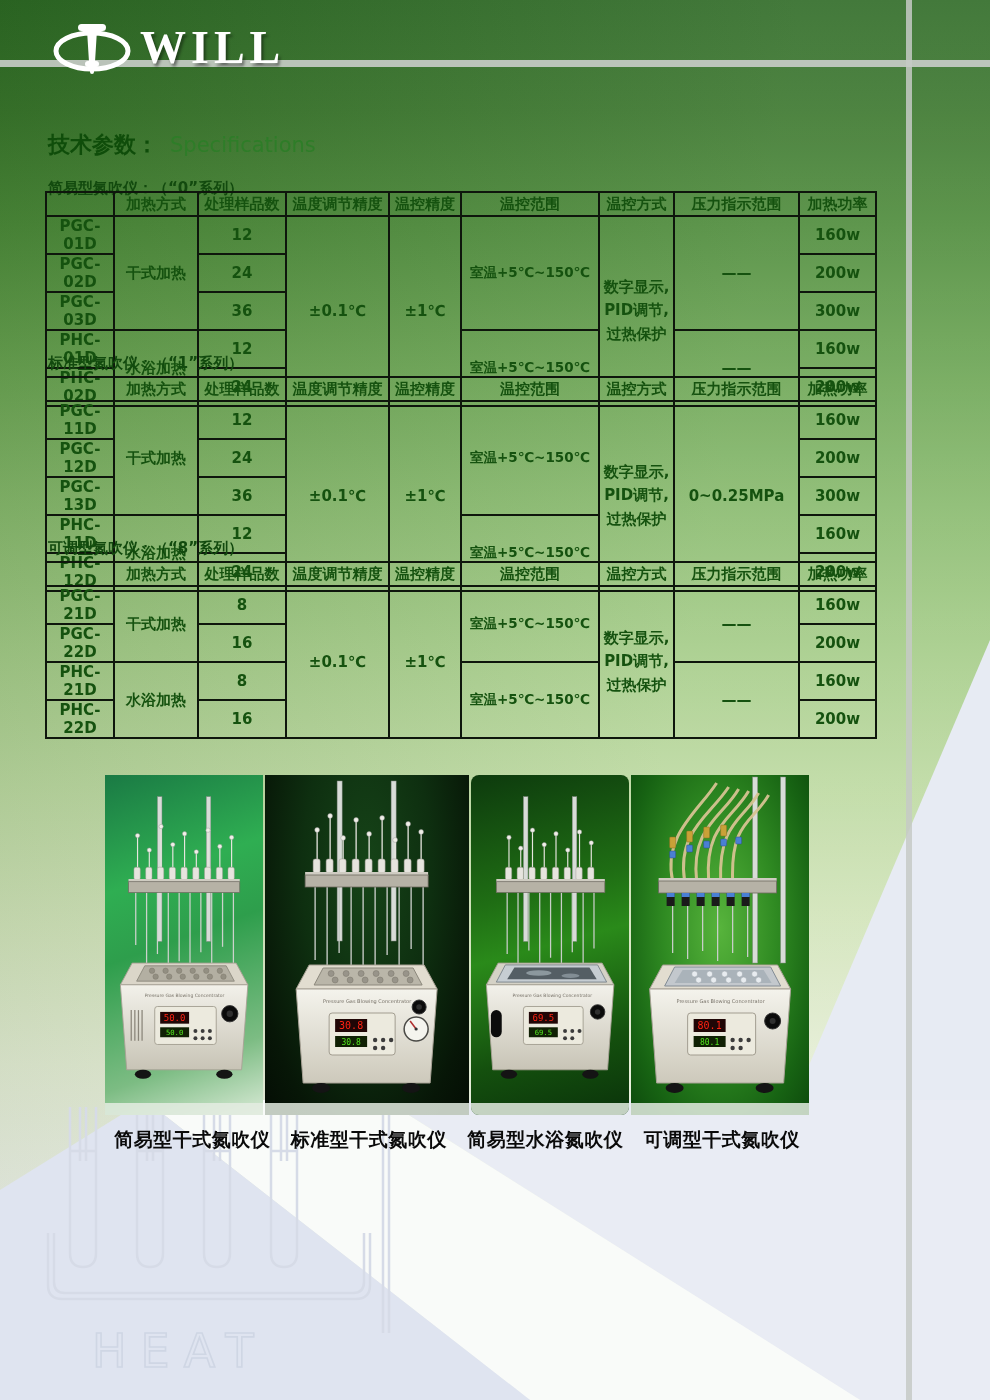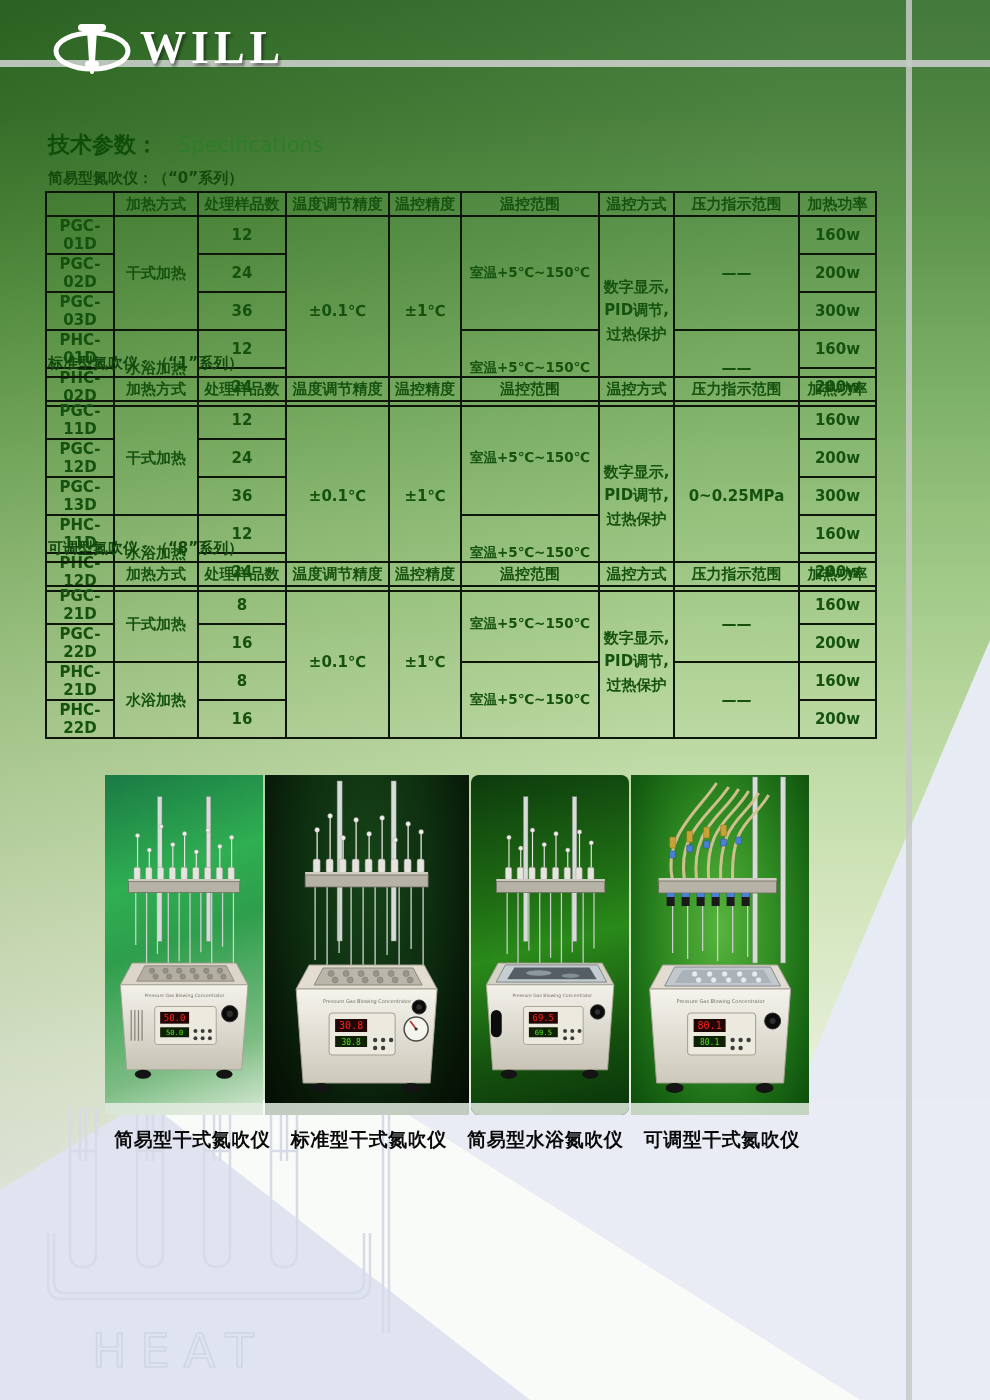--- a/index.html
+++ b/index.html
@@ -22,23 +22,23 @@
   .flat-bottom{background:#e9ecf4;clip-path:polygon(385px 460px,990px 460px,990px 760px,860px 760px);}
   .band-blue{background:#dfe4f0;clip-path:polygon(0px 550px,145px 460px,530px 760px,0px 760px);}
   .band-white{background:#f9fbf9;clip-path:polygon(145px 460px,385px 460px,860px 760px,530px 760px);}
   
   .logo{position:absolute;left:50px;top:20px;z-index:5;display:flex;align-items:center;}
   .logo-text{color:#fff;font-family:"Liberation Serif","DejaVu Serif",serif;font-weight:bold;
     font-size:46px;letter-spacing:5px;text-shadow:2px 3px 3px rgba(0,0,0,.45);margin-left:6px;line-height:1;}
   
   .main-title{position:absolute;left:48px;top:130px;z-index:4;}
   .main-title .zh{font-size:22px;font-weight:bold;color:#0f4d0a;}
-  .main-title .en{font-size:21px;color:#2e7d28;margin-left:20px;}
+  .main-title .en{font-size:21px;color:#2e7d28;margin-left:12px;}
   .tcap{position:absolute;left:48px;z-index:4;font-size:15px;font-weight:bold;color:#124a0e;}
-  .tcap1{top:169px;} .tcap2{top:354px;} .tcap3{top:539px;}
+  .tcap1{top:179px;} .tcap2{top:354px;} .tcap3{top:539px;}
   
   table.spec{position:absolute;left:45px;z-index:4;width:830px;border-collapse:collapse;table-layout:fixed;
     font-size:15px;font-weight:bold;color:#15520f;}
   table.t1{top:191px;} table.t2{top:376px;} table.t3{top:561px;}
   table.spec th,table.spec td{border:2px solid #0e160c;text-align:center;padding:0 1px;overflow:hidden;}
   table.spec th{height:22px;font-size:15px;}
   table.spec td{height:27px;}
   td.range-cell{font-size:13.5px;}
   td.mode-cell{line-height:1.55;font-size:15px;}
   

